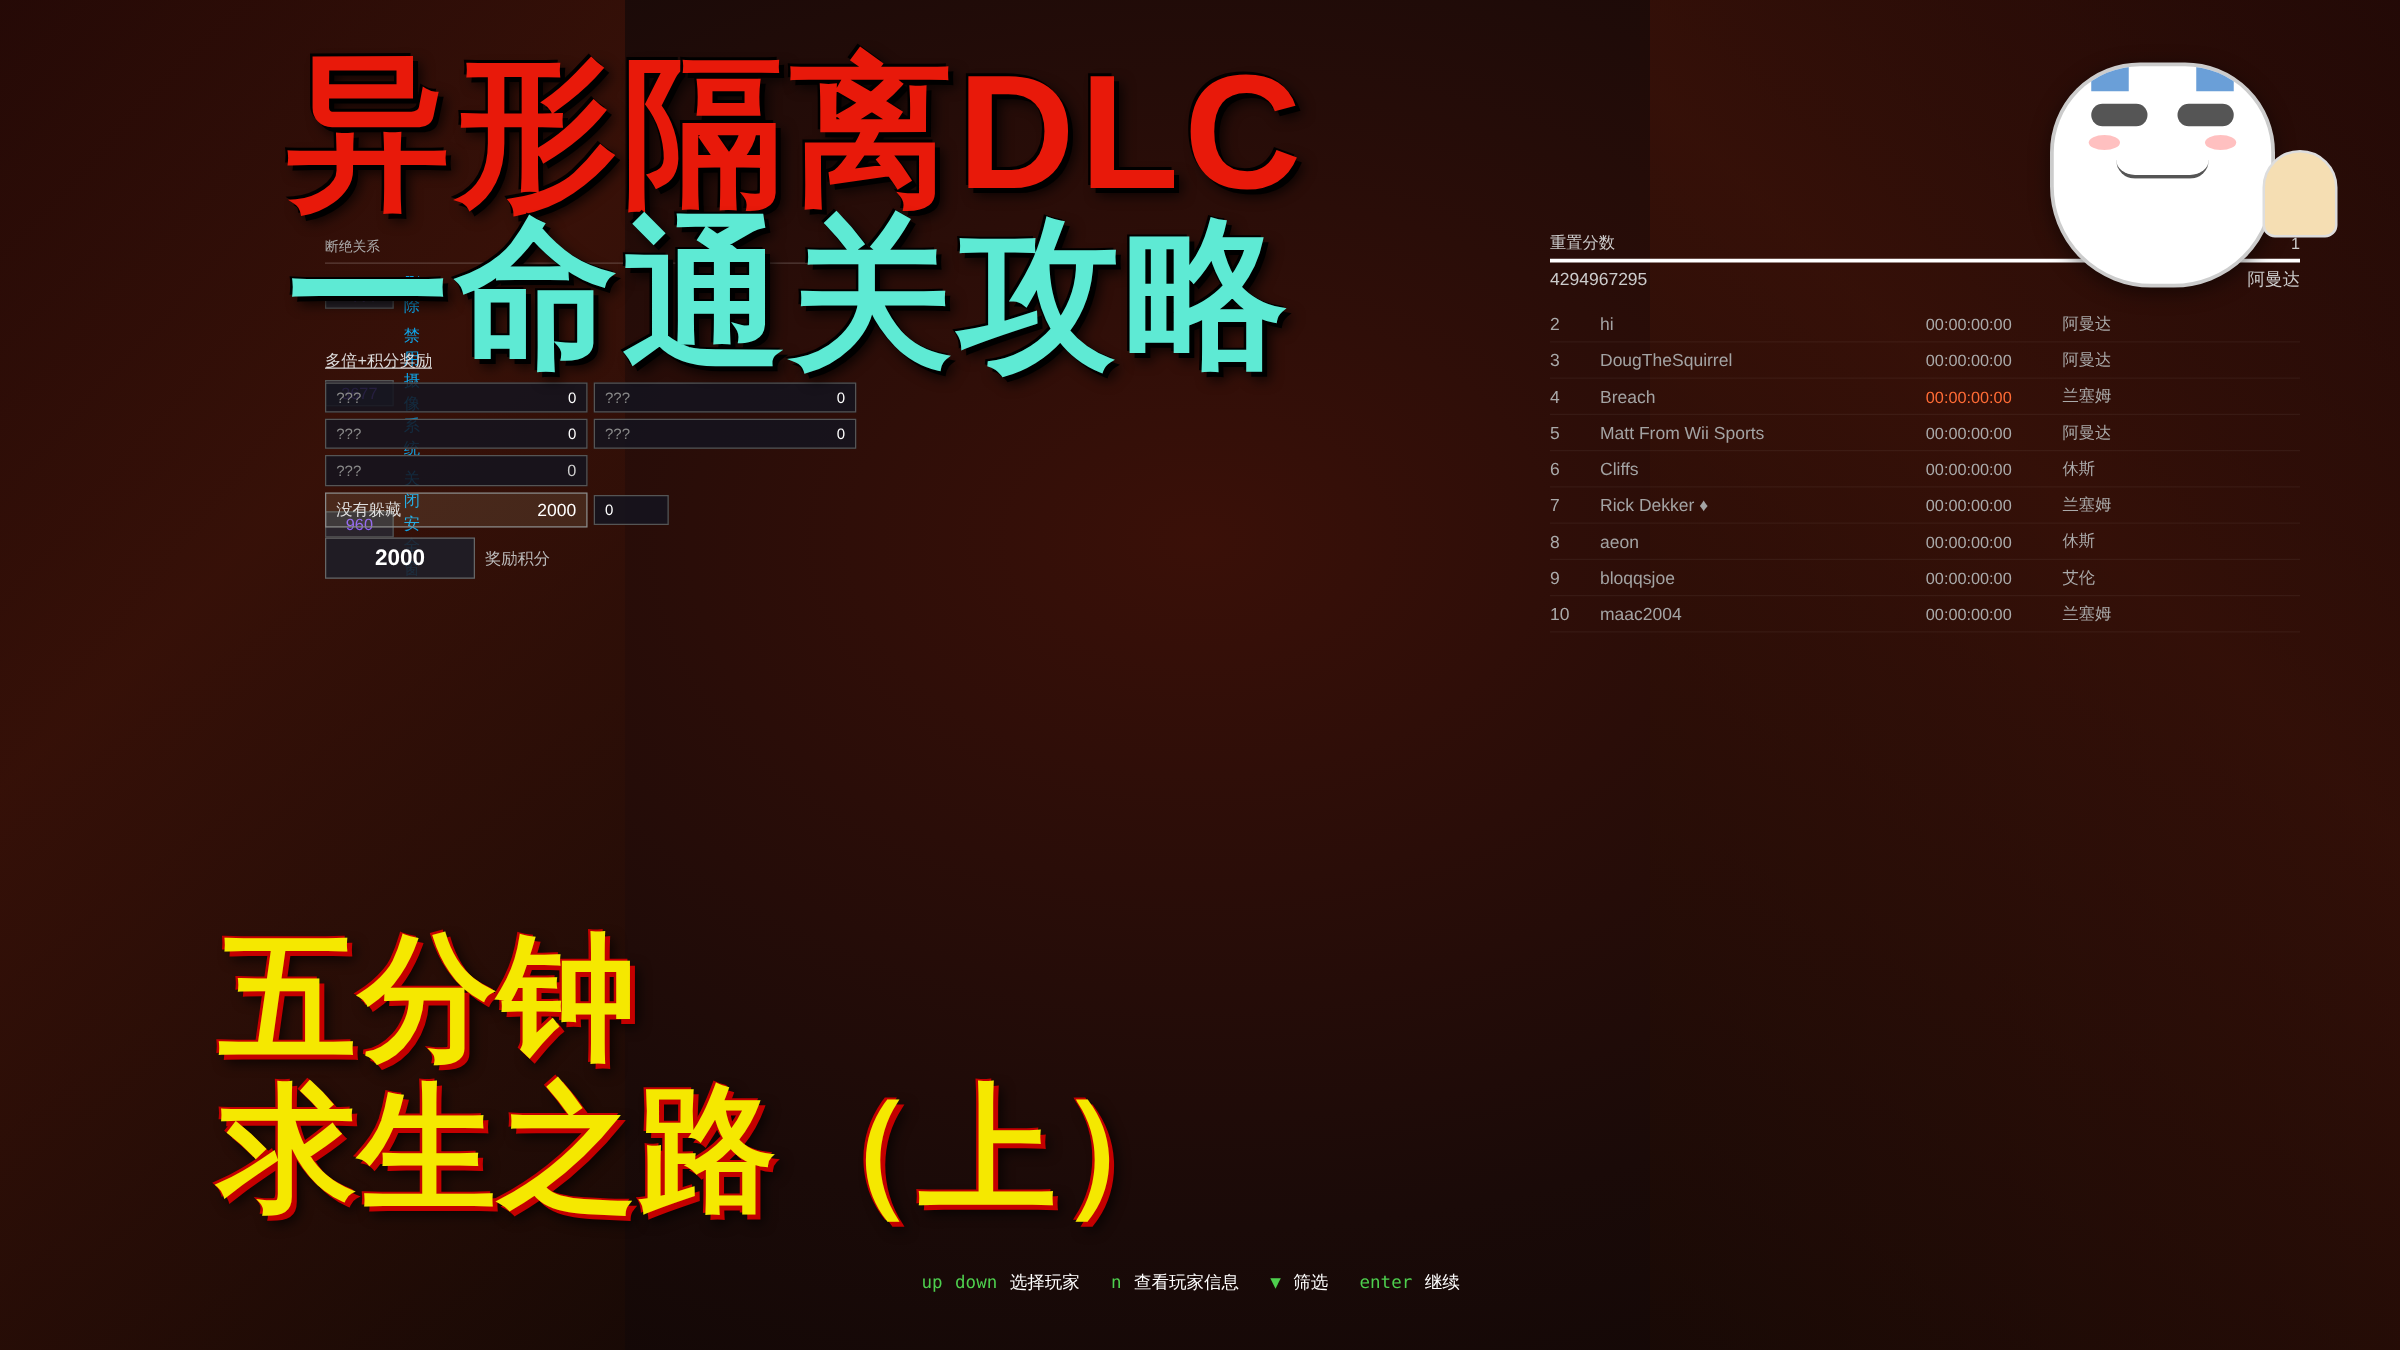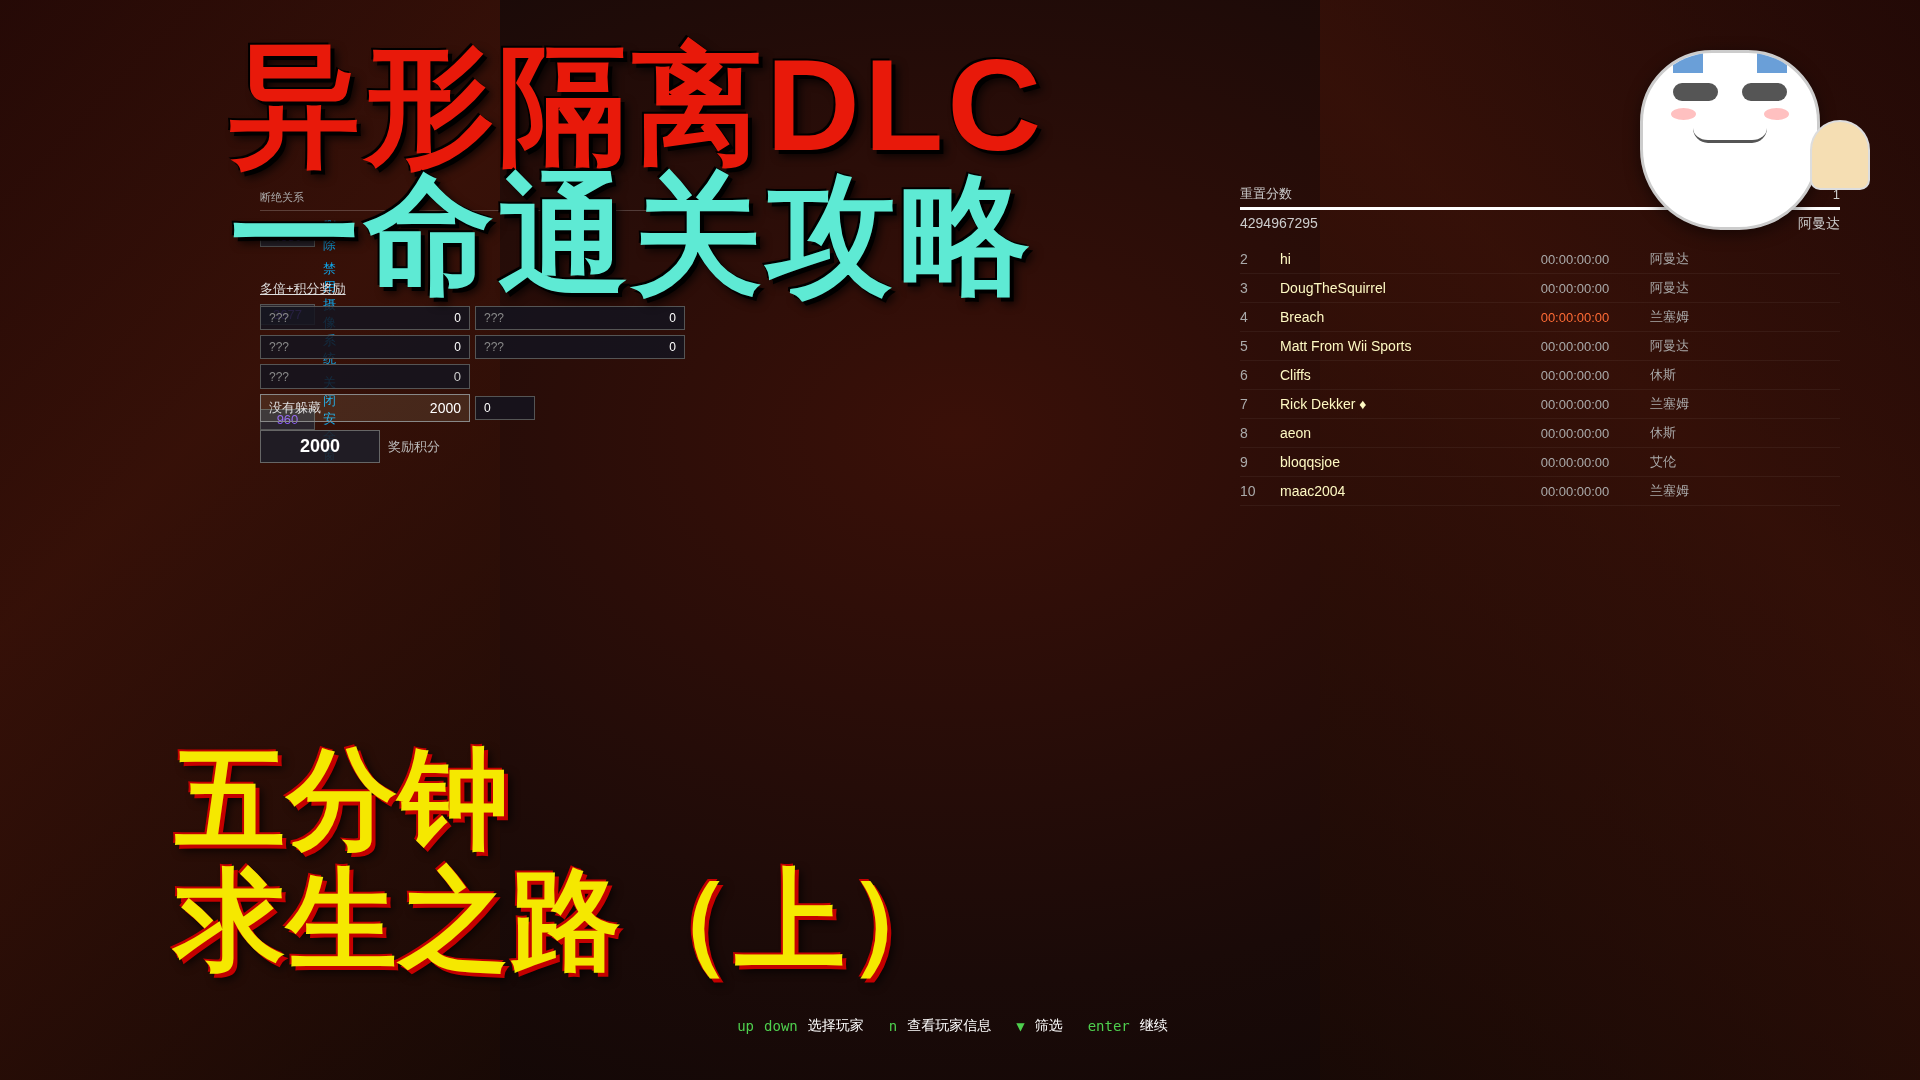--- a/index.html
+++ b/index.html
@@ -350,21 +350,21 @@
     .lb-row.highlighted {
       color: #ff6b35;
     }
 
     .lb-rank {
       color: #aaa;
       font-size: 14px;
     }
 
     .lb-player {
-      color: #fef9c3;
+      color: #a3a3a3;
       font-size: 14px;
     }
 
     .lb-time {
       color: #aaa;
       font-size: 13px;
       text-align: center;
     }
 
     .lb-location {

